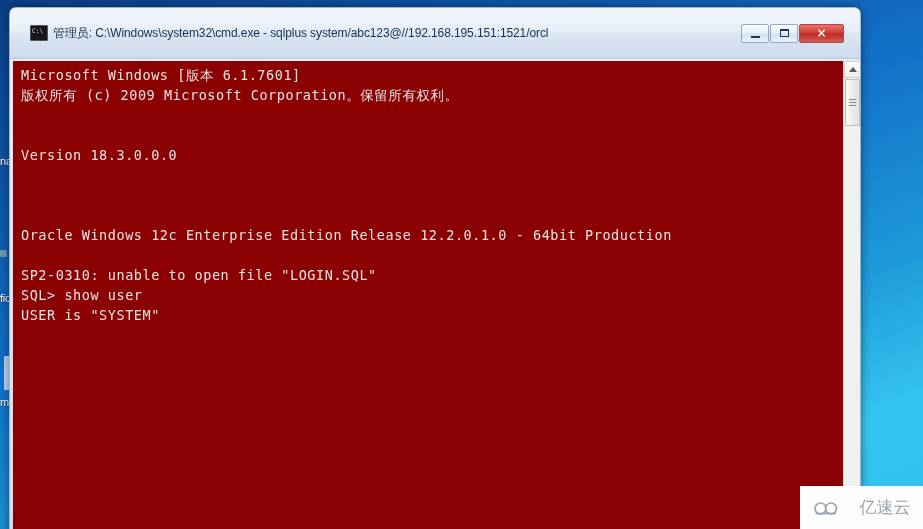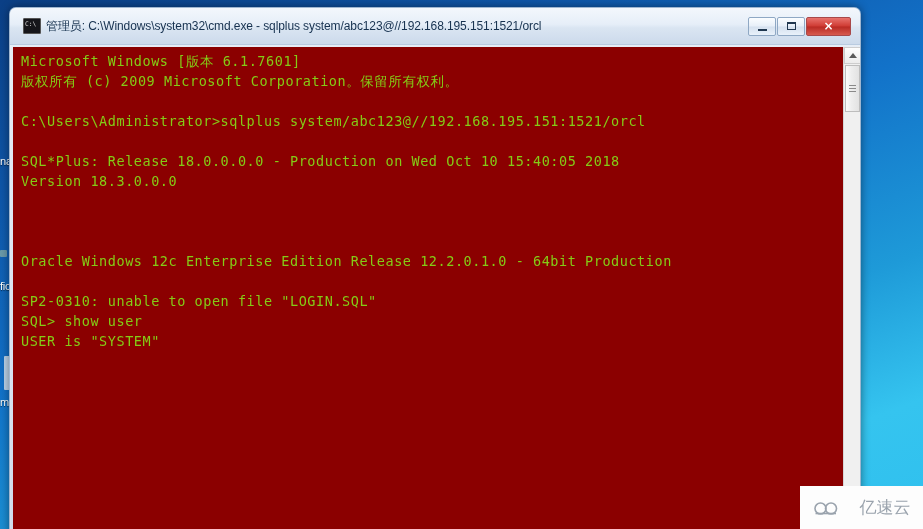--- a/index.html
+++ b/index.html
@@ -50,21 +50,21 @@
     border: 1px solid #9fb6d0;
     border-bottom: none;
     box-shadow: 0 0 10px rgba(0,0,0,.45), inset 0 0 1px rgba(255,255,255,.9);
     box-sizing: border-box;
     overflow: hidden;
   }
 
   #titlebar {
     position: relative;
     height: 26px;
-    padding: 5px;
+    padding: 12px;
     background: linear-gradient(to bottom, #f3f7fc 0%, #e6eef8 45%, #dae5f2 55%, #ccdaeb 100%);
     border-bottom: 1px solid #b9cbe0;
     display: flex;
     align-items: center;
   }
 
   #app-icon {
     width: 16px;
     height: 14px;
     margin-left: 8px;
@@ -148,21 +148,21 @@
     overflow: hidden;
     padding: 4px 0 0 8px;
     box-sizing: border-box;
   }
 
   .line {
     font-family: "DejaVu Sans Mono", monospace;
     font-size: 13.5px;
     line-height: 20px;
     height: 20px;
-    color: #84cc16;
+    color: #e5e5e5;
     white-space: pre;
     letter-spacing: .55px;
   }
   .line.blank { color: transparent; }
 
   .cursor {
     display: inline-block;
     width: 9px;
     height: 15px;
     background: #4ec7c7;
@@ -236,21 +236,21 @@
   }
   #wm-cloud { flex: 0 0 auto; }
 </style>
 </head>
 <body>
 
 <div id="root">
 
   <div class="desk-label" style="top:155px">na</div>
   <div class="desk-icon-shard" style="top:250px; width:7px; height:7px;"></div>
-  <div class="desk-label" style="top:280px">fic</div>
+  <div class="desk-label" style="top:292px">fic</div>
   <div class="desk-icon-shard" style="top:356px; left:4px; width:6px; height:34px; background:rgba(245,245,245,.75);"></div>
   <div class="desk-label" style="top:396px">my</div>
 
   <div id="window">
 
     <div id="titlebar">
       <div id="app-icon"></div>
       <div id="title-text">管理员: C:\Windows\system32\cmd.exe - sqlplus  system/abc123@//192.168.195.151:1521/orcl</div>
 
       <div id="win-controls">
@@ -266,23 +266,21 @@
       </div>
     </div>
 
     <div id="console-wrap">
 
       <div id="console">
 
       <div class="line">Microsoft Windows [版本 6.1.7601]</div>
           <div class="line">版权所有 (c) 2009 Microsoft Corporation。保留所有权利。</div>
           <div class="line blank"> </div>
-          <div class="line">C:\Users\Administrator&gt;sqlplus system/abc123@//192.168.195.151:1521/orcl</div>
-          <div class="line blank"> </div>
-          <div class="line">SQL*Plus: Release 18.0.0.0.0 - Production on Wed Oct 10 15:40:05 2018</div>
+          <div class="line blank"> </div>
           <div class="line">Version 18.3.0.0.0</div>
           <div class="line blank"> </div>
           <div class="line blank"> </div>
           <div class="line blank"> </div>
           <div class="line">Oracle Windows 12c Enterprise Edition Release 12.2.0.1.0 - 64bit Production</div>
           <div class="line blank"> </div>
           <div class="line">SP2-0310: unable to open file "LOGIN.SQL"</div>
           <div class="line">SQL&gt; show user</div>
           <div class="line">USER is "SYSTEM"</div>
         </div>

